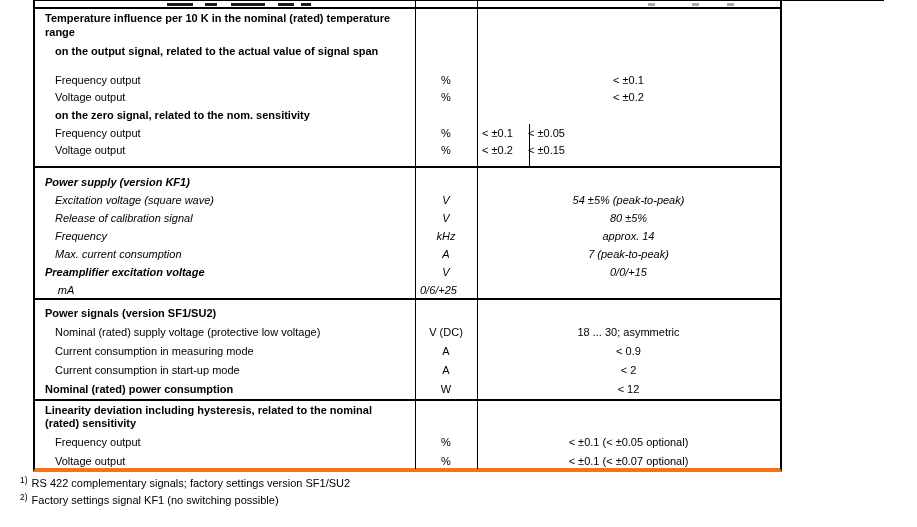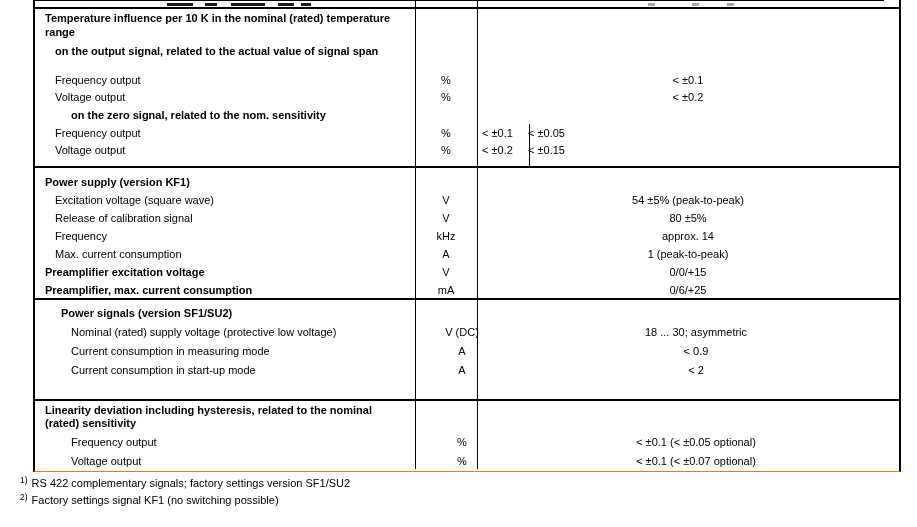--- a/index.html
+++ b/index.html
@@ -1,21 +1,21 @@
 <!DOCTYPE html>
 <html><head>
 <meta charset="utf-8">
 <style>
   html,body{margin:0;padding:0;background:#fff;}
   #page{position:relative;width:917px;height:527px;background:#ffffff;overflow:hidden;
         font-family:"Liberation Sans","DejaVu Sans",sans-serif;color:#000;}
 
   
-  #spec-table{position:absolute;left:33px;top:0;width:868px;height:472px;box-sizing:border-box;
-              border-left:2px solid #000;border-right:2px solid #000;border-bottom:1px solid #f97316;}
+  #spec-table{position:absolute;left:33px;top:0;width:749px;height:472px;box-sizing:border-box;
+              border-left:2px solid #000;border-right:2px solid #000;border-bottom:4px solid #f97316;}
   .vline{position:absolute;top:0;height:469px;width:1px;background:#000;z-index:3;}
   #vline-unit-left{left:380px;}
   #vline-unit-right{left:442px;}
   #subdivider{position:absolute;left:494px;top:124px;height:42px;width:1px;background:#000;z-index:3;}
   #top-hairline{position:absolute;left:0;top:0;width:849px;height:1px;background:#000;}
 
   
   #sliver{position:relative;height:7px;overflow:hidden;}
   .frag{position:absolute;top:3px;height:3px;background:#1a1a1a;}
   .frag.gray{background:#a8a8a8;}
@@ -23,22 +23,22 @@
 
   .sect{box-sizing:border-box;border-bottom:2px solid #000;overflow:hidden;}
   #sect-1{height:159px;padding-top:2px;}
   #sect-2{height:132px;padding-top:5px;}
   #sect-3{height:101px;padding-top:4px;}
   #sect-4{height:68px;padding-top:1px;border-bottom:none;}
 
   
   .t-row{display:flex;font-size:11px;line-height:17px;}
   .h17{height:17px;line-height:17px;}
-  .h18{height:18px;line-height:18px;}
-  .h19{height:19px;line-height:19px;margin-left:16px;}
+  .h18{height:18px;line-height:18px;font-style:italic;}
+  .h19{height:19px;line-height:19px;}
   .h28{height:28px;line-height:13.5px;padding-top:1px;}
   .h29{height:29px;line-height:13px;padding-top:2px;}
   .h32{height:32px;line-height:13.5px;}
   .pt5{padding-top:5px;box-sizing:border-box;}
   .cd{width:380px;box-sizing:border-box;padding-left:20px;padding-right:4px;}
   .cd.head{padding-left:10px;font-weight:bold;}
   .cd.subhead{font-weight:bold;}
   .cd .lbl{display:inline-block;vertical-align:top;}
   .mw340{max-width:330px;}
   .mw380{max-width:352px;}
@@ -135,29 +135,28 @@
         <div class="cv">80 ±5%</div>
       </div>
       <div class="t-row h18">
         <div class="cd">Frequency</div>
         <div class="cu">kHz</div>
         <div class="cv">approx. 14</div>
       </div>
       <div class="t-row h18">
         <div class="cd">Max. current consumption</div>
         <div class="cu">A</div>
-        <div class="cv">1 (peak-to-peak)</div>
+        <div class="cv">7 (peak-to-peak)</div>
       </div>
       <div class="t-row h18">
         <div class="cd head">Preamplifier excitation voltage</div>
         <div class="cu">V</div>
         <div class="cv">0/0/+15</div>
       </div>
       <div class="t-row h18">
-        <div class="cd head">Preamplifier, max. current consumption</div>
         <div class="cu">mA</div>
         <div class="cv">0/6/+25</div>
       </div>
     </div>
 
     <div id="sect-3" class="sect">
       <div class="t-row h19">
         <div class="cd head">Power signals (version SF1/SU2)</div>
         <div class="cu"></div>
         <div class="cv"></div>
@@ -169,20 +168,25 @@
       </div>
       <div class="t-row h19">
         <div class="cd">Current consumption in measuring mode</div>
         <div class="cu">A</div>
         <div class="cv">&lt; 0.9</div>
       </div>
       <div class="t-row h19">
         <div class="cd">Current consumption in start-up mode</div>
         <div class="cu">A</div>
         <div class="cv">&lt; 2</div>
+      </div>
+      <div class="t-row h19">
+        <div class="cd head">Nominal (rated) power consumption</div>
+        <div class="cu">W</div>
+        <div class="cv">&lt; 12</div>
       </div>
     </div>
 
     <div id="sect-4" class="sect">
       <div class="t-row h29">
         <div class="cd head"><span class="lbl mw380">Linearity deviation including hysteresis, related to the nominal (rated) sensitivity</span></div>
         <div class="cu"></div>
         <div class="cv"></div>
       </div>
       <div class="t-row h19">

